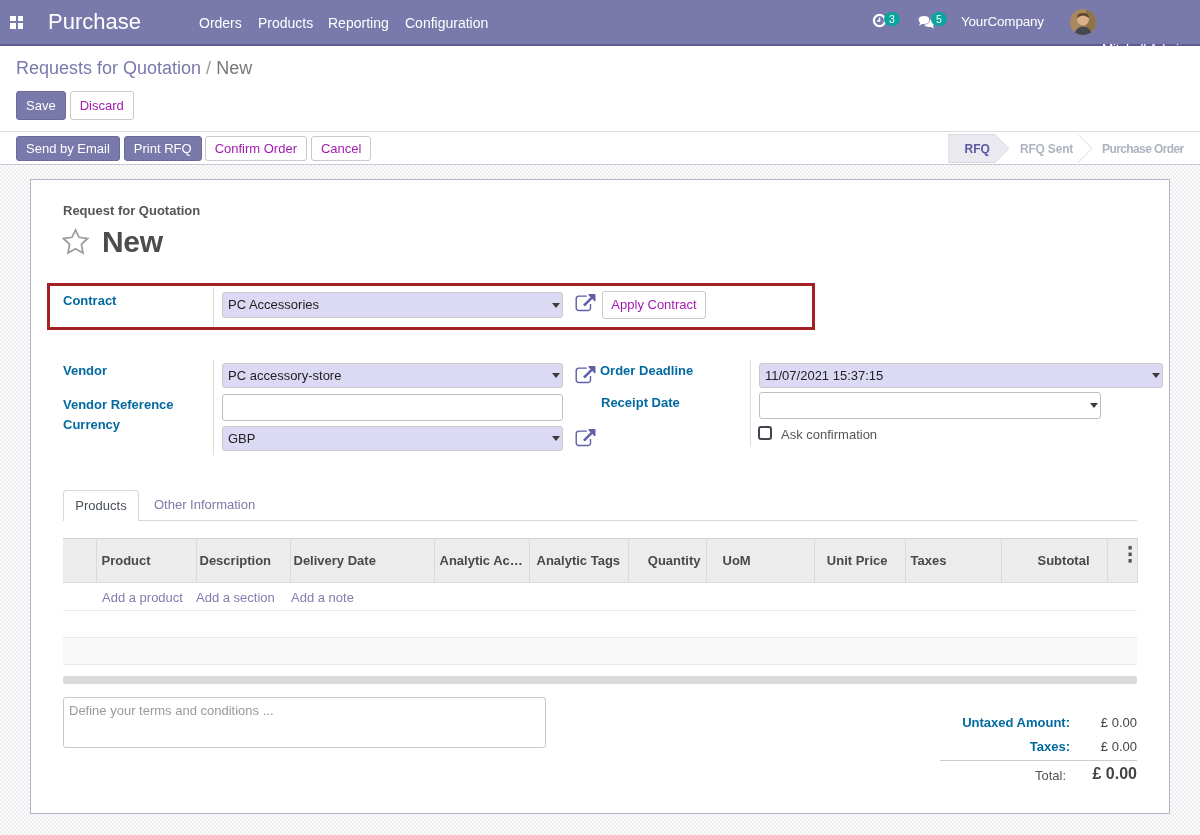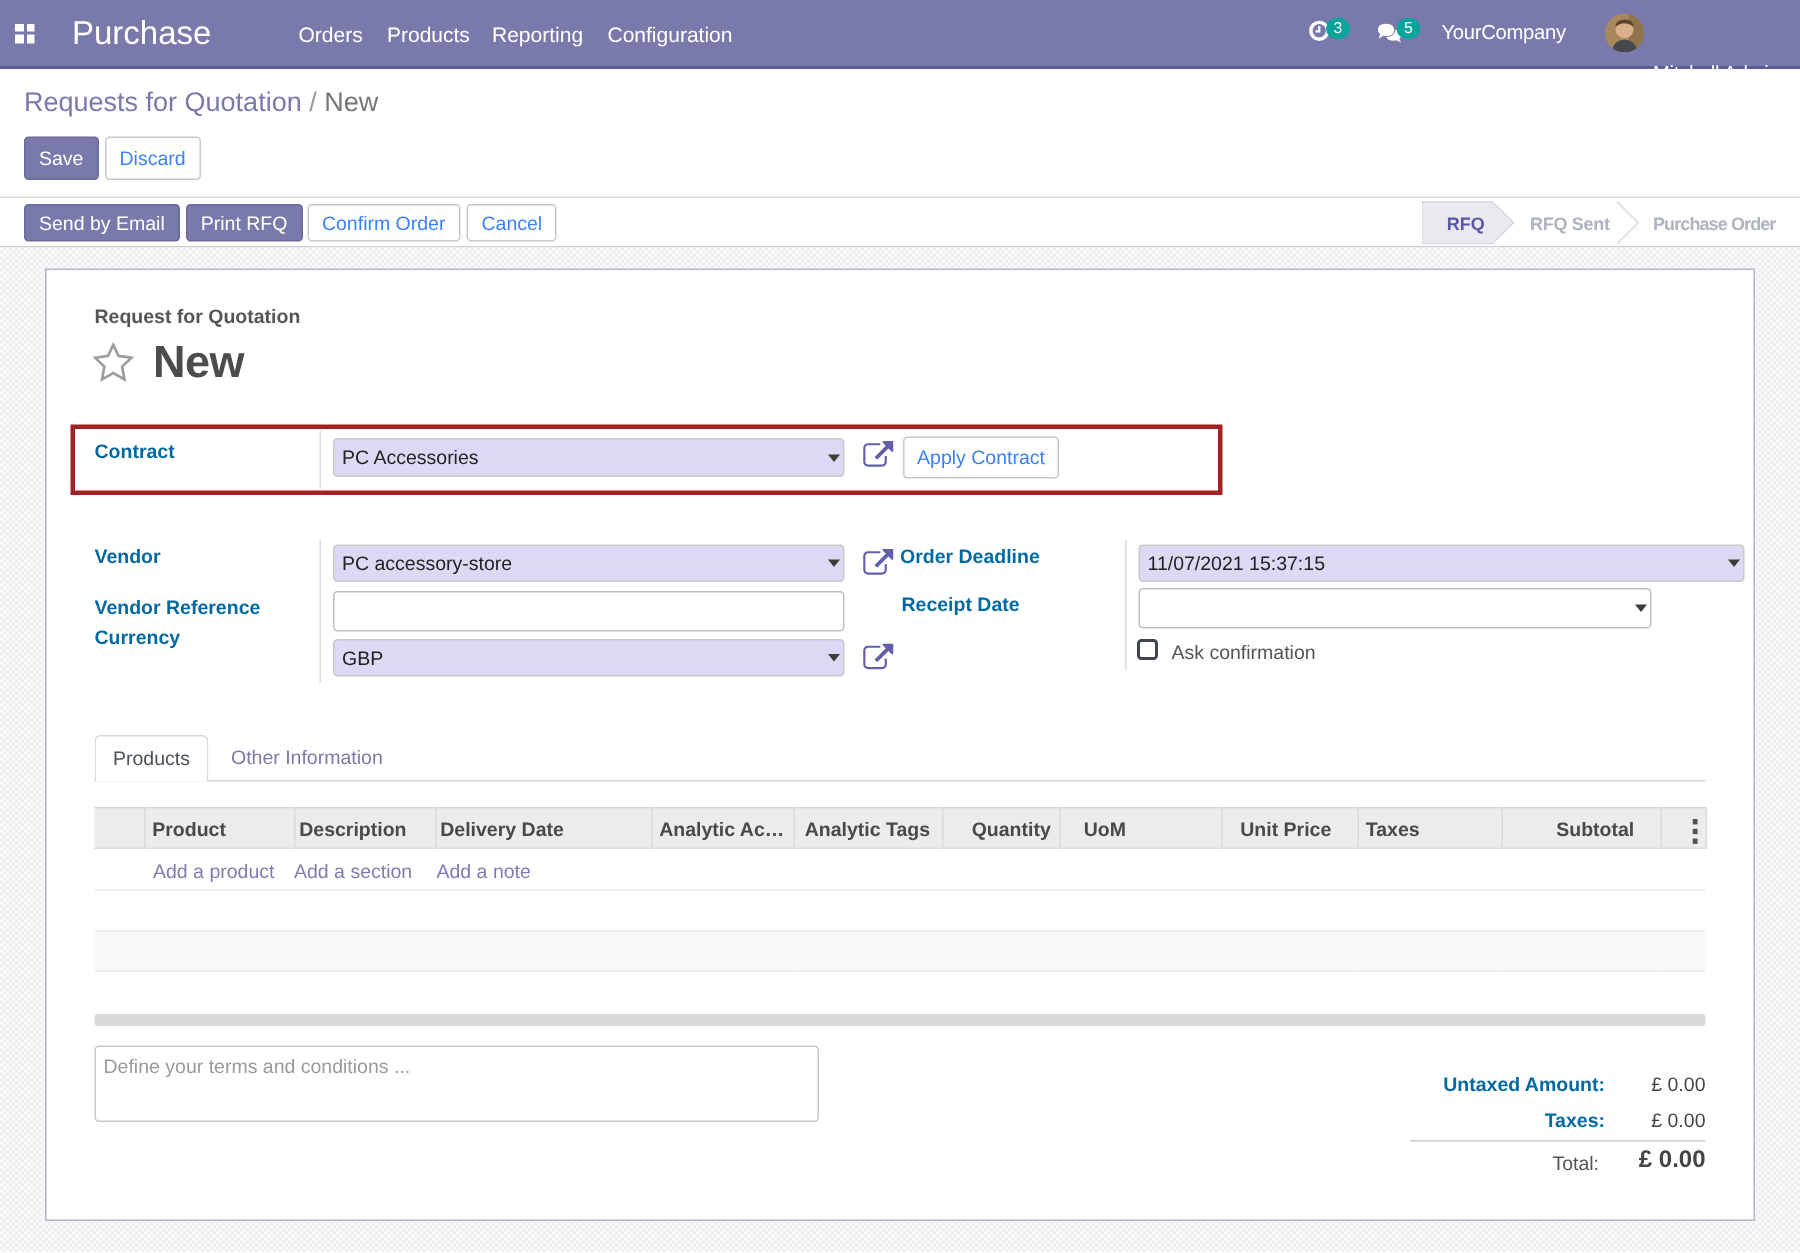--- a/index.html
+++ b/index.html
@@ -10,21 +10,21 @@
 .apps { width:13px; height:13px; margin-left:10px; display:grid; grid-template-columns:5.5px 5.5px; grid-template-rows:5.5px 5.5px; gap:2px; }
 .apps div { background:#fff; }
 .brand { color:#fff; font-size:22px; margin-left:25px; }
 .badge { position:absolute; background:#0ba49d; color:#fff; font-size:10.5px; line-height:14px; height:14px; min-width:16px; text-align:center; padding:0 4px; border-radius:8px; }
 .navabs { position:absolute; color:#fff; }
 
 .crumbbar { position:absolute; left:0; top:46px; width:1200px; height:87px; background:#fff; }
 .crumb { padding:12px 0 0 16px; font-size:18px; color:#7a79ac; }
 .crumb .sep { color:#999; } .crumb .cur { color:#777; }
 .btnrow { margin:12px 0 0 16px; display:flex; }
-.btn { display:inline-block; font-size:13px; border-radius:3px; border:1px solid #c9c9c9; background:#fff; color:#3b82f6; text-align:center; }
+.btn { display:inline-block; font-size:13px; border-radius:3px; border:1px solid #c9c9c9; background:#fff; color:#a21caf; text-align:center; }
 .btn-p { background:#7a79ac; border-color:#6b6a9b; color:#fff; }
 .btn1 { height:29px; line-height:27px; padding:0 9px; }
 .btn2 { height:25px; line-height:23px; padding:0 9px; }
 
 .statusbar { position:absolute; left:0; top:131px; width:1200px; height:34px; background:#fff; border-top:1px solid #dddddd; border-bottom:1px solid #c6cad6; display:flex; }
 .sbleft { display:flex; margin:4px 0 0 16px; align-items:flex-start; }
 
 .content { position:absolute; left:0; top:165px; width:1200px; height:670px;
   background-color:#fcfcfc;
   background-image:conic-gradient(#eeeef1 25%, transparent 25% 50%, #eeeef1 50% 75%, transparent 75%);
@@ -37,21 +37,21 @@
 .sel { position:absolute; background:#dbd9f3; border:1px solid #c9c9c9; border-radius:3px; font-size:13px; color:#222; line-height:24px; padding-left:5px; }
 .sel .car, .wsel .car { position:absolute; right:2.5px; top:50%; margin-top:-2.5px; width:0; height:0; border-left:4.5px solid transparent; border-right:4.5px solid transparent; border-top:5px solid #3c3c38; }
 .wsel { position:absolute; background:#fff; border:1px solid #bfbfbf; border-radius:3px; }
 .vline { position:absolute; width:1px; background:#ddd; }
 .ext { position:absolute; width:21px; height:20px; }
 
 .tab-line { position:absolute; background:#d8d8d8; height:1px; }
 .tab-active { position:absolute; background:#fff; border:1px solid #d8d8d8; border-bottom:none; border-radius:4px 4px 0 0; color:#495057; text-align:center; z-index:2; }
 
 .otable { position:absolute; border-collapse:collapse; table-layout:fixed; }
-.otable th { background:#ececec; border-right:1px solid #dadada; border-top:1px solid #d4d4d4; border-bottom:1px solid #d9dee4; height:27px; font-size:13px; color:#494949; text-align:left; font-weight:bold; padding:0 0 0 5px; }
+.otable th { background:#ececec; border-right:1px solid #dadada; border-top:1px solid #d4d4d4; border-bottom:1px solid #d9dee4; height:44px; font-size:13px; color:#494949; text-align:left; font-weight:bold; padding:0 0 0 5px; }
 .otable td { border-bottom:1px solid #e9e9e9; height:27px; }
 .addrow a { color:#7f7daf; }
 .totline { position:absolute; background:#ccc; height:1px; }
 </style>
 </head>
 <body>
 
 <div class="nav">
   <div class="apps">
       <div></div>

